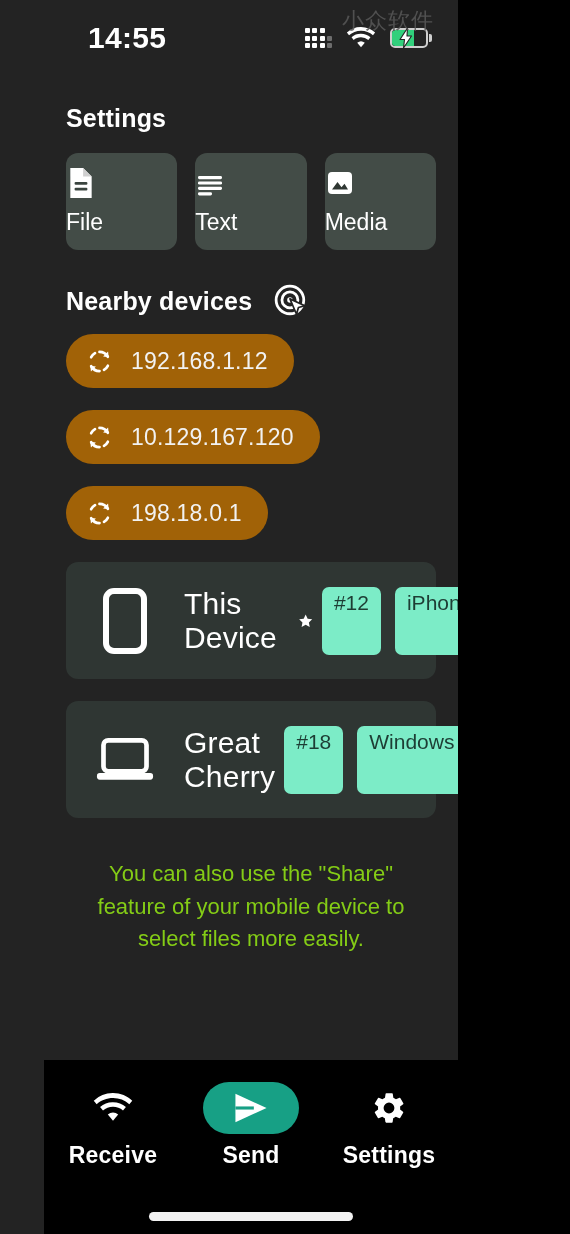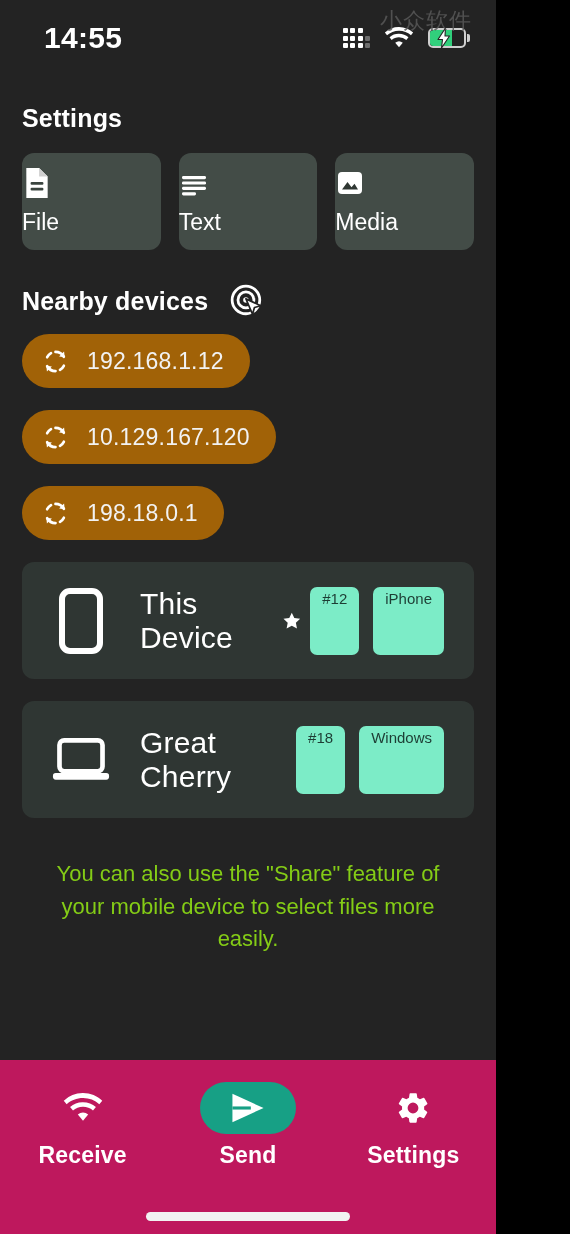--- a/index.html
+++ b/index.html
@@ -4,24 +4,24 @@
 <style>
   * { margin:0; padding:0; box-sizing:border-box; }
   html, body {
     width:570px; height:1234px;
     background:#000;
     font-family:"Liberation Sans", sans-serif;
     -webkit-font-smoothing:antialiased;
   }
   #phone {
     position:relative;
-    width:496px; height:1234px;
+    width:458px; height:1234px;
     background:#232323;
     overflow:hidden;
-    display:flex; flex-direction:column;
+    display:flex; flex-direction:column;padding-left:44px;
   }
 
   
   .statusbar {
     position:relative;
     height:76px;
     flex:0 0 76px;
     display:flex; align-items:center; justify-content:space-between;
     padding:0 30px 0 44px;
     background:#232323;
@@ -125,38 +125,38 @@
   }
   .dev-ico { flex:0 0 auto; width:58px; display:flex; justify-content:center; }
   .dev-main { display:flex; gap:9px; }
   .dev-name-row { display:flex; align-items:center; gap:12px; }
   .dev-name { color:#ffffff; font-size:30px; font-weight:500; letter-spacing:.2px; }
   .star { width:24px; height:24px; }
   .badges { display:flex; gap:14px; }
   .badge {
     background:#7cecc7;
     color:#1d3d34;
-    font-size:15px; font-weight:500;
+    font-size:21px; font-weight:500;
     border-radius:7px;
     padding:3px 12px 4px;
     line-height:1.25;
   }
 
   .hint {
     margin:40px 18px 0;
     text-align:center;
     color:#84cc16;
     font-size:22px;
     line-height:1.48;
   }
 
   
   .navbar {
     flex:0 0 174px;
-    background:#be185d;
+    background:#000000;
     display:flex; flex-direction:column;
     padding-top:18px;
   }
   .nav-row { display:flex; flex:1 1 auto; }
   .nav-item {
     flex:1 1 0;
     display:flex; flex-direction:column;
     align-items:center; justify-content:flex-start;
     gap:12px;
     padding-top:8px;

